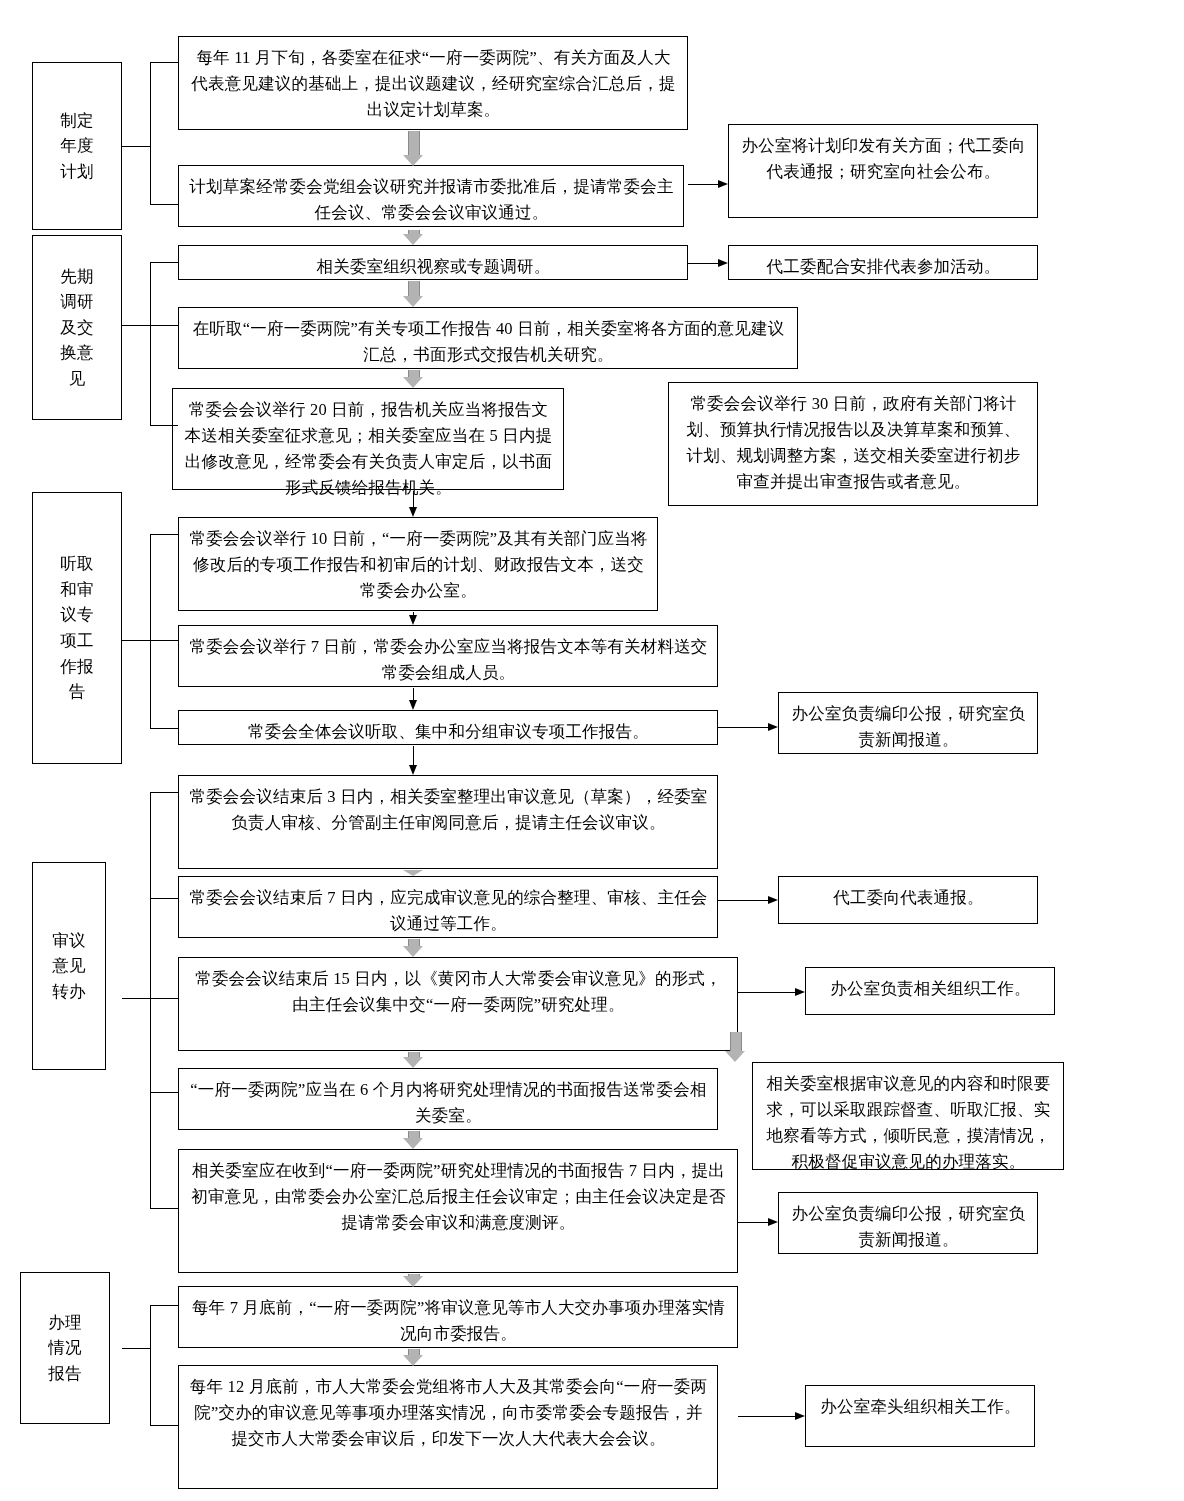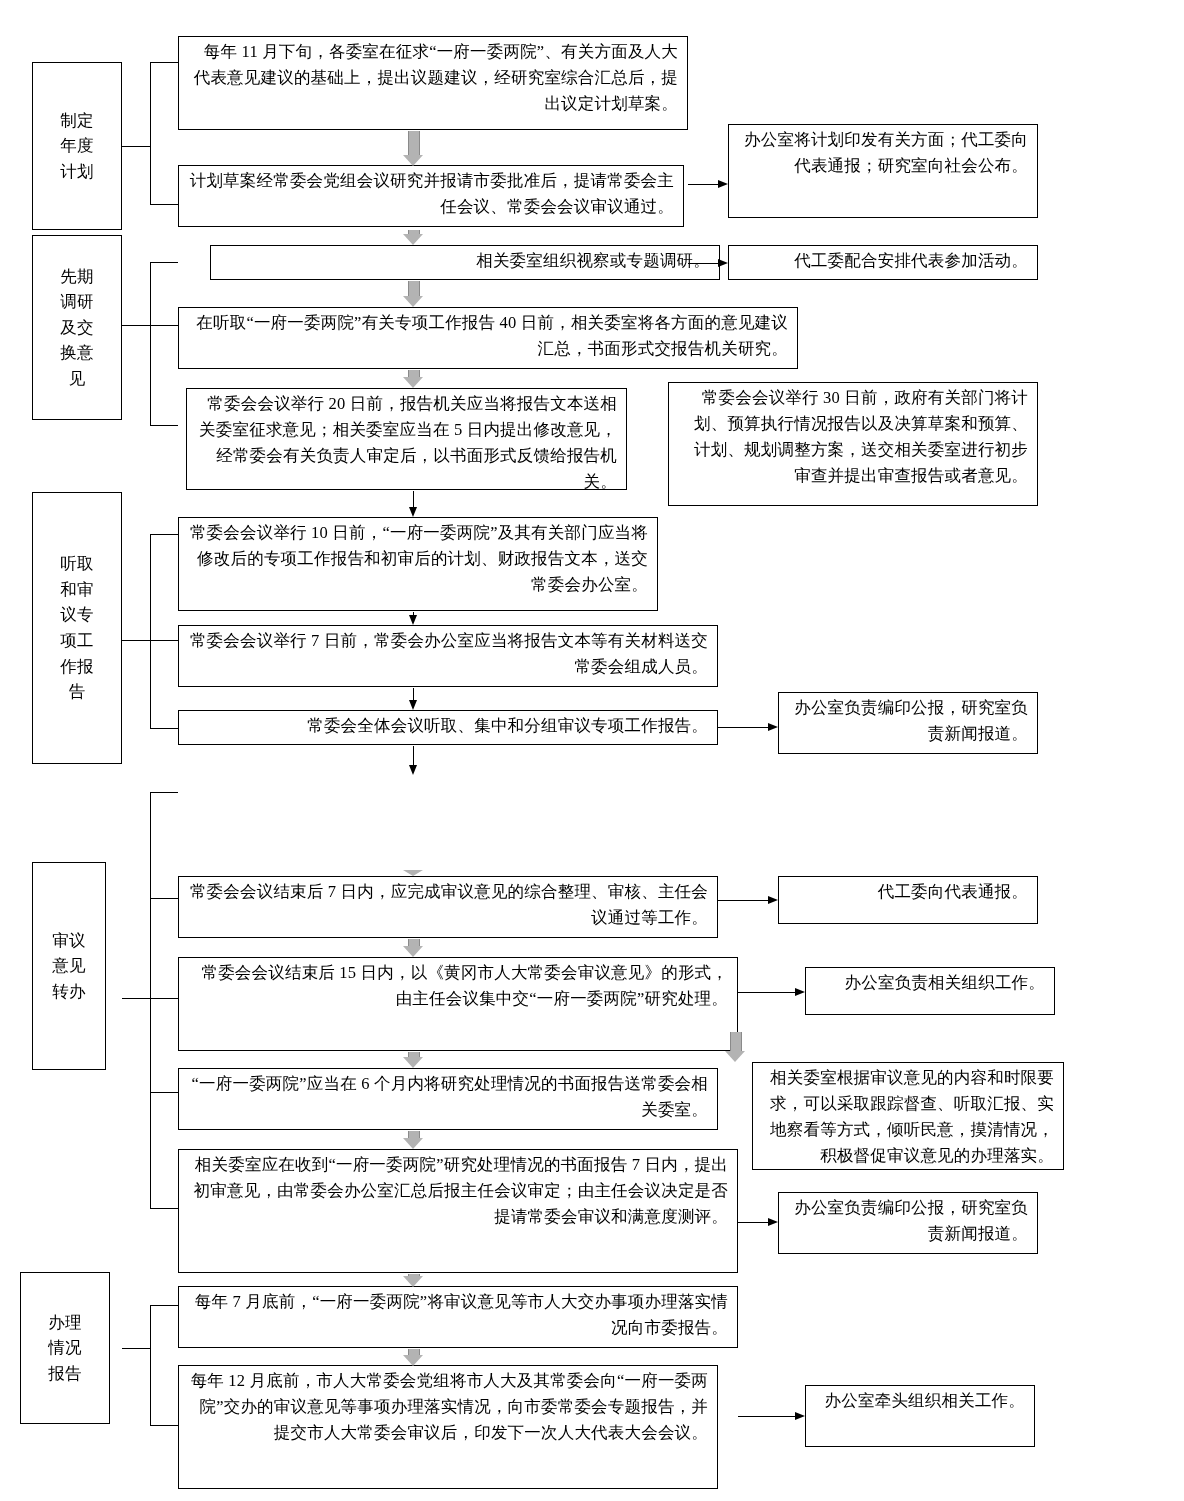--- a/index.html
+++ b/index.html
@@ -18,22 +18,22 @@
     overflow: hidden;
     background: #ffffff;
   }
   .box {
     position: absolute;
     box-sizing: border-box;
     border: 1px solid #000000;
     background: #ffffff;
     font-size: 16.5px;
     line-height: 1.58;
-    padding: 2px 9px 6px 10px;
-    text-align: right;
+    padding: 8px 9px 6px 10px;
+    text-align: center;
     white-space: pre-wrap;
     letter-spacing: 0.2px;
   }
   .stage {
     position: absolute;
     box-sizing: border-box;
     border: 1px solid #000000;
     background: #ffffff;
     font-size: 16.5px;
     line-height: 1.55;
@@ -142,32 +142,33 @@
 意见
 转办</div>
   <div class="stage" style="left:20px; top:1272px; width:90px; height:152px;">办理
 情况
 报告</div>
 
   <div class="box" style="left:178px; top:36px; width:510px; height:94px;">每年 11 月下旬，各委室在征求“一府一委两院”、有关方面及人大代表意见建议的基础上，提出议题建议，经研究室综合汇总后，提出议定计划草案。</div>
 
   <div class="box" style="left:178px; top:165px; width:506px; height:62px;">计划草案经常委会党组会议研究并报请市委批准后，提请常委会主任会议、常委会会议审议通过。</div>
 
-  <div class="box" style="left:178px; top:245px; width:510px; height:35px;margin-left:32px;">相关委室组织视察或专题调研。</div>
+  <div class="box" style="left:178px; top:245px; width:510px; height:35px;">相关委室组织视察或专题调研。</div>
 
   <div class="box" style="left:178px; top:307px; width:620px; height:62px;">在听取“一府一委两院”有关专项工作报告 40 日前，相关委室将各方面的意见建议汇总，书面形式交报告机关研究。</div>
 
-  <div class="box" style="left:186px; top:388px; width:441px; height:102px;">常委会会议举行 20 日前，报告机关应当将报告文本送相关委室征求意见；相关委室应当在 5 日内提出修改意见，经常委会有关负责人审定后，以书面形式反馈给报告机关。</div>
+  <div class="box" style="left:172px; top:388px; width:392px; height:102px;">常委会会议举行 20 日前，报告机关应当将报告文本送相关委室征求意见；相关委室应当在 5 日内提出修改意见，经常委会有关负责人审定后，以书面形式反馈给报告机关。</div>
 
   <div class="box" style="left:178px; top:517px; width:480px; height:94px;">常委会会议举行 10 日前，“一府一委两院”及其有关部门应当将修改后的专项工作报告和初审后的计划、财政报告文本，送交常委会办公室。</div>
 
   <div class="box" style="left:178px; top:625px; width:540px; height:62px;">常委会会议举行 7 日前，常委会办公室应当将报告文本等有关材料送交常委会组成人员。</div>
 
   <div class="box" style="left:178px; top:710px; width:540px; height:35px;">常委会全体会议听取、集中和分组审议专项工作报告。</div>
 
+  <div class="box" style="left:178px; top:775px; width:540px; height:94px;">常委会会议结束后 3 日内，相关委室整理出审议意见（草案），经委室负责人审核、分管副主任审阅同意后，提请主任会议审议。</div>
 
   <div class="box" style="left:178px; top:876px; width:540px; height:62px;">常委会会议结束后 7 日内，应完成审议意见的综合整理、审核、主任会议通过等工作。</div>
 
   <div class="box" style="left:178px; top:957px; width:560px; height:94px;">常委会会议结束后 15 日内，以《黄冈市人大常委会审议意见》的形式，由主任会议集中交“一府一委两院”研究处理。</div>
 
   <div class="box" style="left:178px; top:1068px; width:540px; height:62px;">“一府一委两院”应当在 6 个月内将研究处理情况的书面报告送常委会相关委室。</div>
 
   <div class="box" style="left:178px; top:1149px; width:560px; height:124px;">相关委室应在收到“一府一委两院”研究处理情况的书面报告 7 日内，提出初审意见，由常委会办公室汇总后报主任会议审定；由主任会议决定是否提请常委会审议和满意度测评。</div>
 
   <div class="box" style="left:178px; top:1286px; width:560px; height:62px;">每年 7 月底前，“一府一委两院”将审议意见等市人大交办事项办理落实情况向市委报告。</div>

